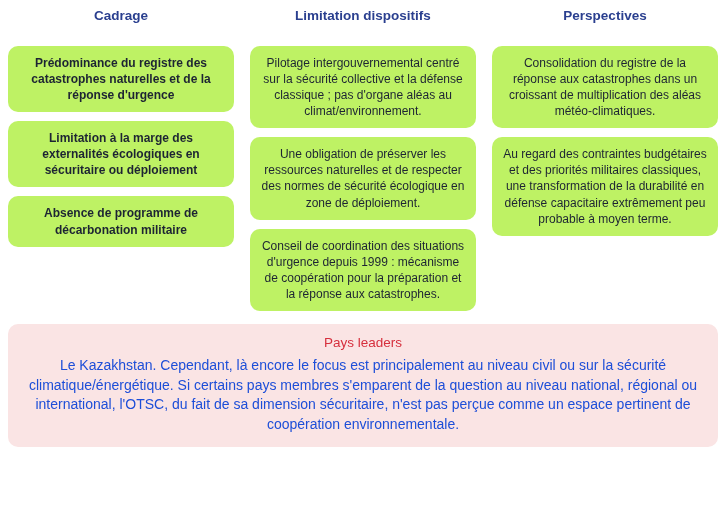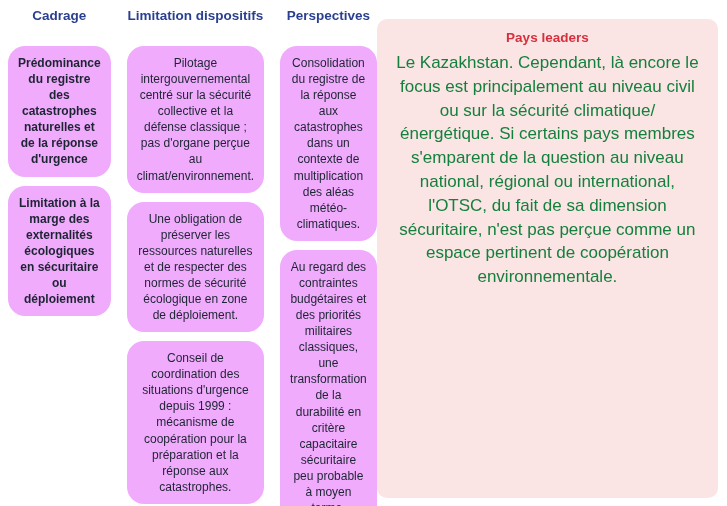--- a/index.html
+++ b/index.html
@@ -8,21 +8,21 @@
     height: 506px;
     background: #ffffff;
     font-family: "Liberation Sans", sans-serif;
     overflow: hidden;
   }
   .page {
     width: 727px;
     height: 506px;
     padding: 6px 9px 8px 8px;
     display: flex;
-    flex-direction: row;
+    flex-direction: column;
   }
   .columns {
     display: flex;
     gap: 16px;
     align-items: flex-start;
   }
   .column {
     flex: 1 1 0;
     display: flex;
     flex-direction: column;
@@ -30,75 +30,76 @@
   }
   .col-header {
     text-align: center;
     color: #2a3f8f;
     font-weight: bold;
     font-size: 13.5px;
     padding: 2px 0;
     margin-bottom: 12px;
   }
   .card {
-    background: #f0abfc;
-    border-radius: 17px;
+    background: #bef264;
+    border-radius: 10px;
     padding: 9px 10px;
     text-align: center;
     font-size: 12px;
     line-height: 1.34;
     color: #1d2433;
     display: flex;
     align-items: center;
     justify-content: center;
   }
   .col-bold .card { font-weight: bold; }
   .footer-box {
     margin-top: 13px;
     background: #fae4e4;
     border-radius: 10px;
     padding: 11px 18px 13px 18px;
     text-align: center;
   }
   .footer-title {
     color: #d62f3d;
-    font-weight: bold;
+    font-weight: normal;
     font-size: 13.5px;
     margin-bottom: 6px;
   }
   .footer-text {
-    color: #15803d;
-    font-size: 17px;
+    color: #1d4ed8;
+    font-size: 14px;
     line-height: 1.4;
   }
 </style>
 </head>
 <body>
 
 <div class="page">
 
   <div class="columns">
 
     <div class="column col-bold">
       <div class="col-header">Cadrage</div>
       <div class="card">Prédominance du registre des catastrophes naturelles et de la réponse d'urgence</div>
       <div class="card">Limitation à la marge des externalités écologiques en sécuritaire ou déploiement</div>
+      <div class="card">Absence de programme de décarbonation militaire</div>
     </div>
 
     <div class="column">
       <div class="col-header">Limitation dispositifs</div>
-      <div class="card">Pilotage intergouvernemental centré sur la sécurité collective et la défense classique ; pas d'organe perçue au climat/environnement.</div>
+      <div class="card">Pilotage intergouvernemental centré sur la sécurité collective et la défense classique ; pas d'organe aléas au climat/environnement.</div>
       <div class="card">Une obligation de préserver les ressources naturelles et de respecter des normes de sécurité écologique en zone de déploiement.</div>
       <div class="card">Conseil de coordination des situations d'urgence depuis 1999 : mécanisme de coopération pour la préparation et la réponse aux catastrophes.</div>
     </div>
 
     <div class="column">
       <div class="col-header">Perspectives</div>
-      <div class="card">Consolidation du registre de la réponse aux catastrophes dans un contexte de multiplication des aléas météo-climatiques.</div>
-      <div class="card">Au regard des contraintes budgétaires et des priorités militaires classiques, une transformation de la durabilité en critère capacitaire sécuritaire peu probable à moyen terme.</div>
+      <div class="card">Consolidation du registre de la réponse aux catastrophes dans un croissant de multiplication des aléas météo-climatiques.</div>
+      <div class="card">Au regard des contraintes budgétaires et des priorités militaires classiques, une transformation de la durabilité en défense capacitaire extrêmement peu probable à moyen terme.</div>
     </div>
 
   </div>
 
   <div class="footer-box">
     <div class="footer-title">Pays leaders</div>
     <div class="footer-text">Le Kazakhstan. Cependant, là encore le focus est principalement au niveau civil ou sur la sécurité climatique/énergétique. Si certains pays membres s'emparent de la question au niveau national, régional ou international, l'OTSC, du fait de sa dimension sécuritaire, n'est pas perçue comme un espace pertinent de coopération environnementale.</div>
   </div>
 
 </div>

